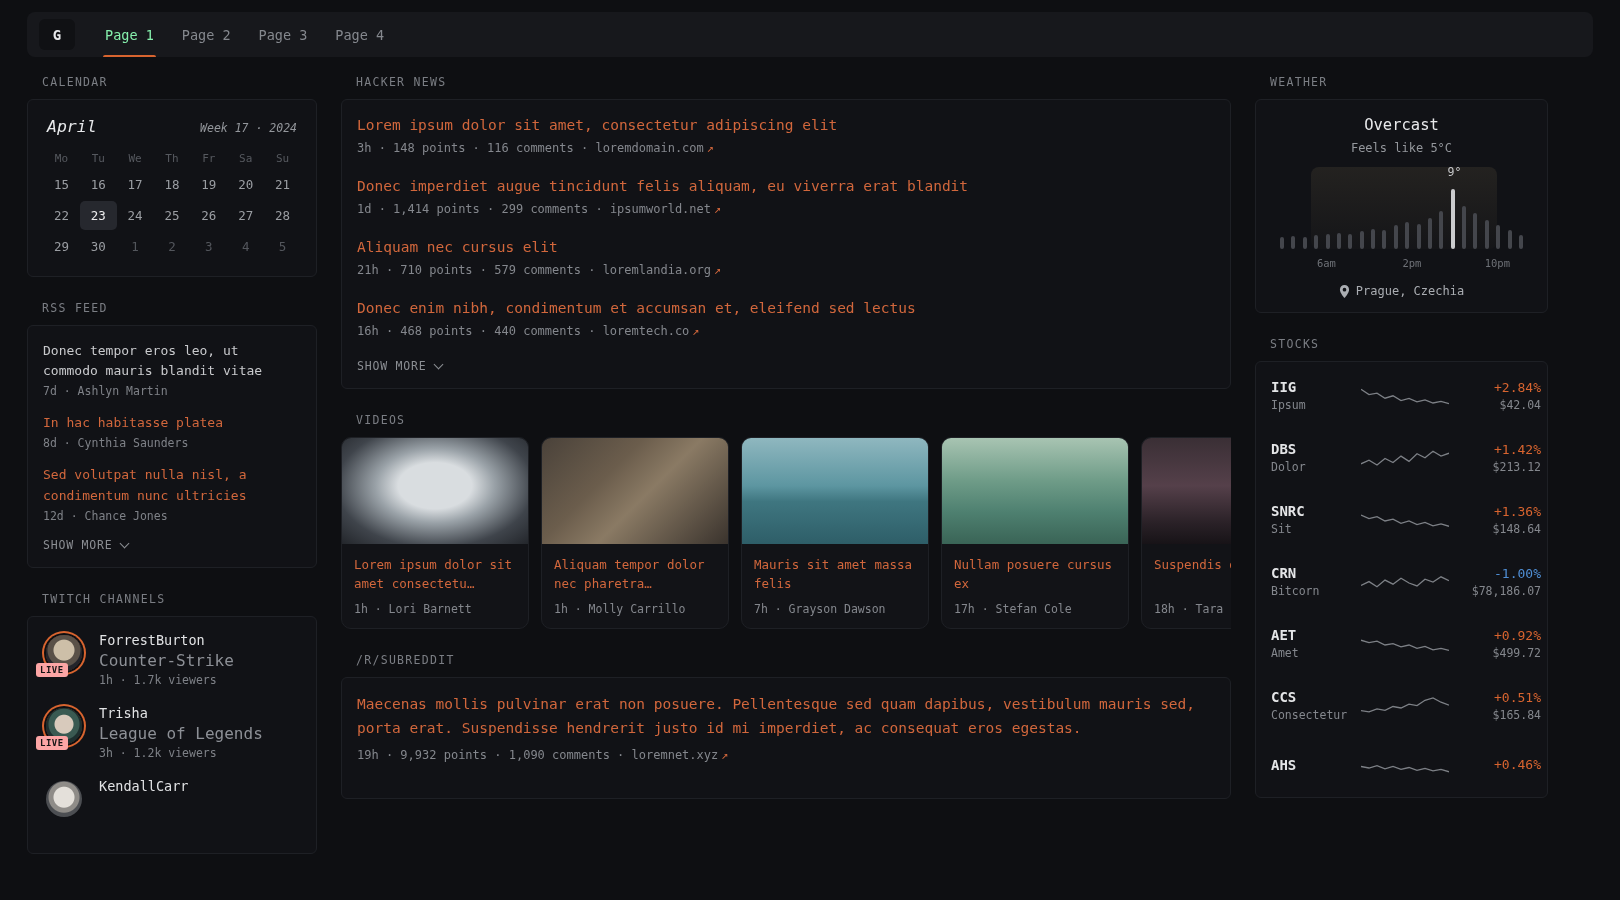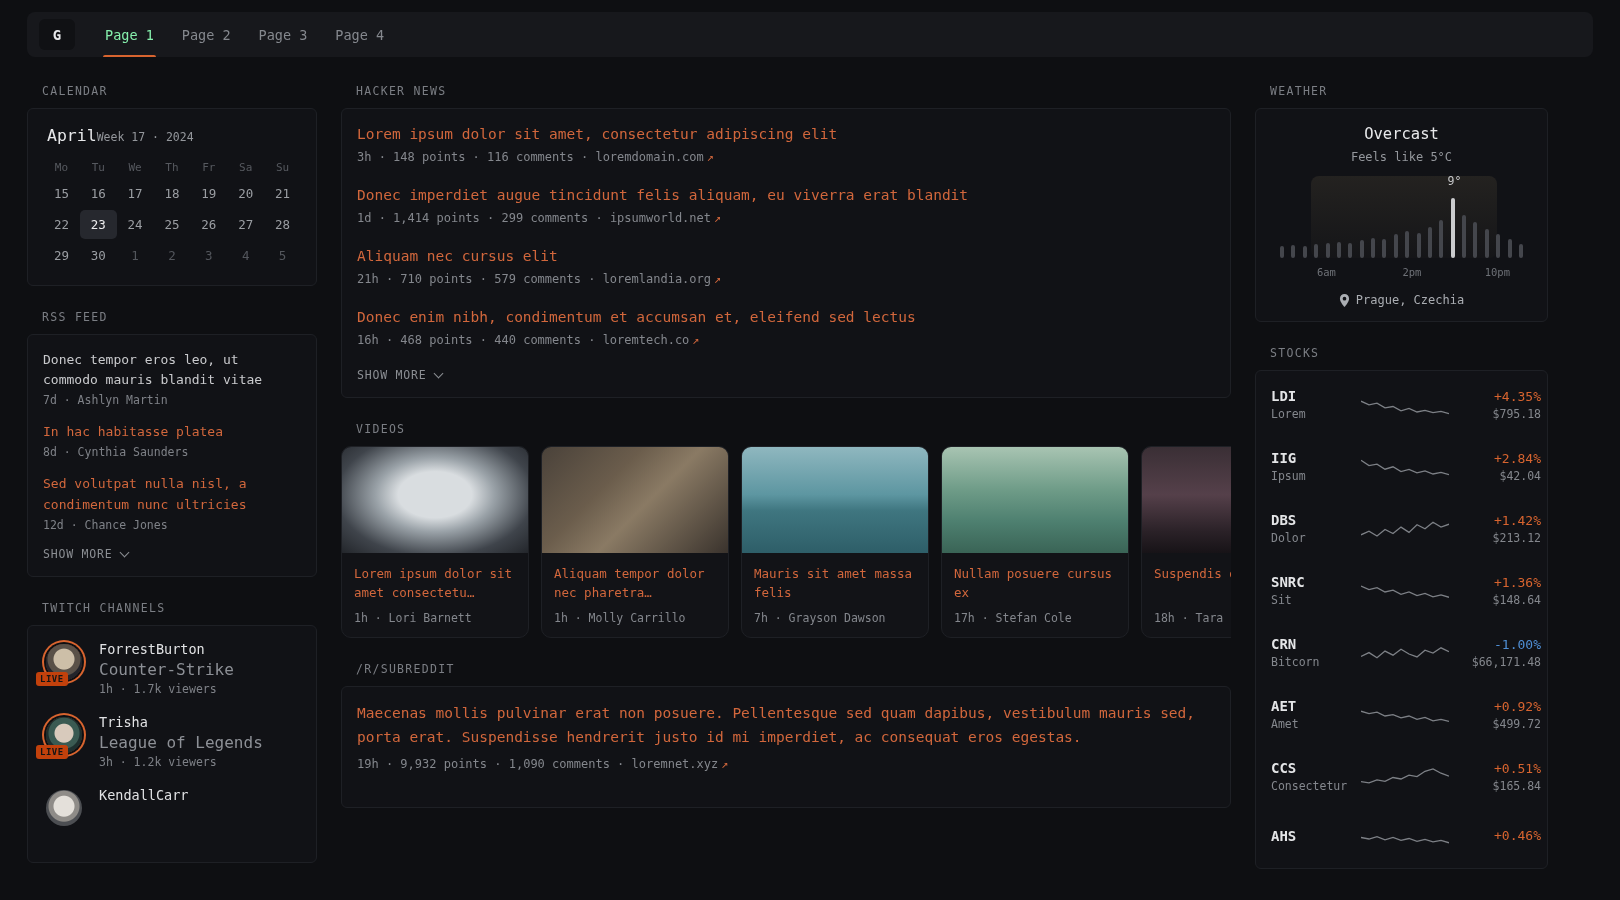--- a/index.html
+++ b/index.html
@@ -30,42 +30,42 @@
   .tab.active { color: #86efac; align-items: center; }
   .tab.active .tab-underline {
     display: block; position: absolute; left: 12px; right: 12px; bottom: 0;
     height: 2px; background: #d8642f; border-radius: 2px 2px 0 0;
   }
   
   main { display: flex; gap: 24px; margin: 18px 0 0 27px; }
   .col-left  { width: 290px; flex: none; }
   .col-mid   { width: 890px; flex: none; }
   .col-right { width: 293px; flex: none; }
-  section { margin-bottom: 24px; margin-top: 9px; }
+  section { margin-bottom: 24px; }
   .sec-title {
     font-size: 11.5px; letter-spacing: 1.3px; color: #7b7e84;
     font-weight: normal; margin: 0 0 10px 15px;
   }
   .card {
     background: #111216; border: 1px solid #1e2025; border-radius: 6px;
     padding: 15px;
   }
   .item-meta { font-size: 11.5px; color: #7e8187; margin-top: 3px; }
   
   .show-more {
     display: flex; align-items: center; gap: 8px; cursor: pointer;
     font-size: 11.5px; letter-spacing: 0.8px; color: #8b8e93; margin-top: 14px;
   }
   .chev {
     width: 7px; height: 7px; margin-top: -3px;
     border-right: 1.5px solid #8b8e93; border-bottom: 1.5px solid #8b8e93;
     transform: rotate(45deg);
   }
   
-  .cal-head { display: flex; justify-content: flex-start; align-items: baseline; padding: 2px 4px 10px; }
+  .cal-head { display: flex; justify-content: space-between; align-items: baseline; padding: 2px 4px 10px; font-style: italic; }
   .cal-month { font-size: 16.5px; color: #e7e8ea; }
   .cal-week  { font-size: 11.5px; color: #94979c; }
   .cal-grid  { display: grid; grid-template-columns: repeat(7, 1fr); row-gap: 2px; }
   .cal-cell  {
     height: 29px; display: flex; align-items: center; justify-content: center;
     font-size: 12.5px; color: #9b9ea3;
   }
   .cal-dow   { height: 24px; font-size: 11px; color: #56595f; }
   .cal-cell.selected { background: #26282e; border-radius: 5px; color: #ededee; }
   .cal-cell.muted    { color: #53565c; }
@@ -76,21 +76,21 @@
   
   .tw-row { display: flex; gap: 14px; margin-bottom: 18px; align-items: flex-start; }
   .tw-av-wrap { position: relative; width: 42px; height: 42px; flex: none; cursor: pointer; }
   .tw-av { width: 36px; height: 36px; border-radius: 50%; margin: 3px; }
   .tw-row.live .tw-av { box-shadow: 0 0 0 2px #0e0f12, 0 0 0 4px #d8642f; }
   .av0 { background: radial-gradient(circle at 50% 42%, #cdbfa8 0 10px, #5a5148 11px 16px, #23242a 17px); }
   .av1 { background: radial-gradient(circle at 50% 45%, #d8cabc 0 9px, #3a5a52 10px 15px, #1d2f2e 16px); }
   .av2 { background: radial-gradient(circle at 50% 45%, #e4e0da 0 10px, #8f8c88 11px 15px, #4c4e52 16px); }
   .live-badge {
     position: absolute; left: -7px; bottom: -3px;
-    background: #c2410c; color: #151515; font-size: 9px; font-weight: bold;
+    background: #fca5a5; color: #151515; font-size: 9px; font-weight: bold;
     letter-spacing: 0.5px; padding: 2px 4px; border-radius: 3px;
   }
   .tw-name { font-size: 13.5px; color: #e1e2e4; cursor: pointer; }
   .tw-game { font-size: 16px; color: #8d9096; margin-top: 3px; }
   
   .hn-item { margin-bottom: 21px; }
   .hn-title { font-size: 14.5px; color: #d2673c; line-height: 1.45; cursor: pointer; }
   .hn-meta { font-size: 12px; color: #84878d; margin-top: 5px; }
   .hn-domain { color: #84878d; cursor: pointer; }
   .ext { color: #d2673c; margin-left: 3px; cursor: pointer; }
@@ -415,35 +415,20 @@
           <span>Prague, Czechia</span>
         </div>
       </div>
     </section>
 
     <section>
       <h2 class="sec-title">STOCKS</h2>
       <div class="card stocks-card">
           <div class="stock-row">
     <div class="s-left">
-      <div class="s-sym">LDI</div>
-      <div class="s-name">Lorem</div>
-    </div>
-    <div class="s-spark">
-      <svg width="88" height="30" viewBox="0 0 88 30" preserveAspectRatio="none">
-        <polyline fill="none" stroke="#7d8086" stroke-width="1.3" points="0.0,11.2 8.0,14.8 16.0,13.1 24.0,17.9 32.0,16.5 40.0,20.8 48.0,18.4 56.0,22.0 64.0,20.3 72.0,22.7 80.0,21.3 88.0,23.7"></polyline>
-      </svg>
-    </div>
-    <div class="s-right">
-      <div class="s-change">+4.35%</div>
-      <div class="s-price">$795.18</div>
-    </div>
-  </div>
-          <div class="stock-row">
-    <div class="s-left">
       <div class="s-sym">IIG</div>
       <div class="s-name">Ipsum</div>
     </div>
     <div class="s-spark">
       <svg width="88" height="30" viewBox="0 0 88 30" preserveAspectRatio="none">
         <polyline fill="none" stroke="#7d8086" stroke-width="1.3" points="0.0,8.3 8.0,13.6 16.0,12.2 24.0,17.2 32.0,14.8 40.0,19.6 48.0,17.4 56.0,20.8 64.0,18.9 72.0,22.0 80.0,20.3 88.0,22.7"></polyline>
       </svg>
     </div>
     <div class="s-right">
       <div class="s-change">+2.84%</div>
@@ -485,21 +470,21 @@
       <div class="s-sym">CRN</div>
       <div class="s-name">Bitcorn</div>
     </div>
     <div class="s-spark">
       <svg width="88" height="30" viewBox="0 0 88 30" preserveAspectRatio="none">
         <polyline fill="none" stroke="#7d8086" stroke-width="1.3" points="0.0,18.4 8.0,14.6 16.0,19.8 24.0,13.1 32.0,17.2 40.0,11.2 48.0,16.0 56.0,18.9 64.0,12.2 72.0,15.0 80.0,9.8 88.0,13.6"></polyline>
       </svg>
     </div>
     <div class="s-right">
       <div class="s-change neg">-1.00%</div>
-      <div class="s-price">$66,171.48</div>
+      <div class="s-price">$78,186.07</div>
     </div>
   </div>
           <div class="stock-row">
     <div class="s-left">
       <div class="s-sym">AET</div>
       <div class="s-name">Amet</div>
     </div>
     <div class="s-spark">
       <svg width="88" height="30" viewBox="0 0 88 30" preserveAspectRatio="none">
         <polyline fill="none" stroke="#7d8086" stroke-width="1.3" points="0.0,11.2 8.0,13.6 16.0,12.2 24.0,16.0 32.0,14.6 40.0,17.9 48.0,16.0 56.0,19.4 64.0,17.4 72.0,20.8 80.0,19.4 88.0,21.3"></polyline>

